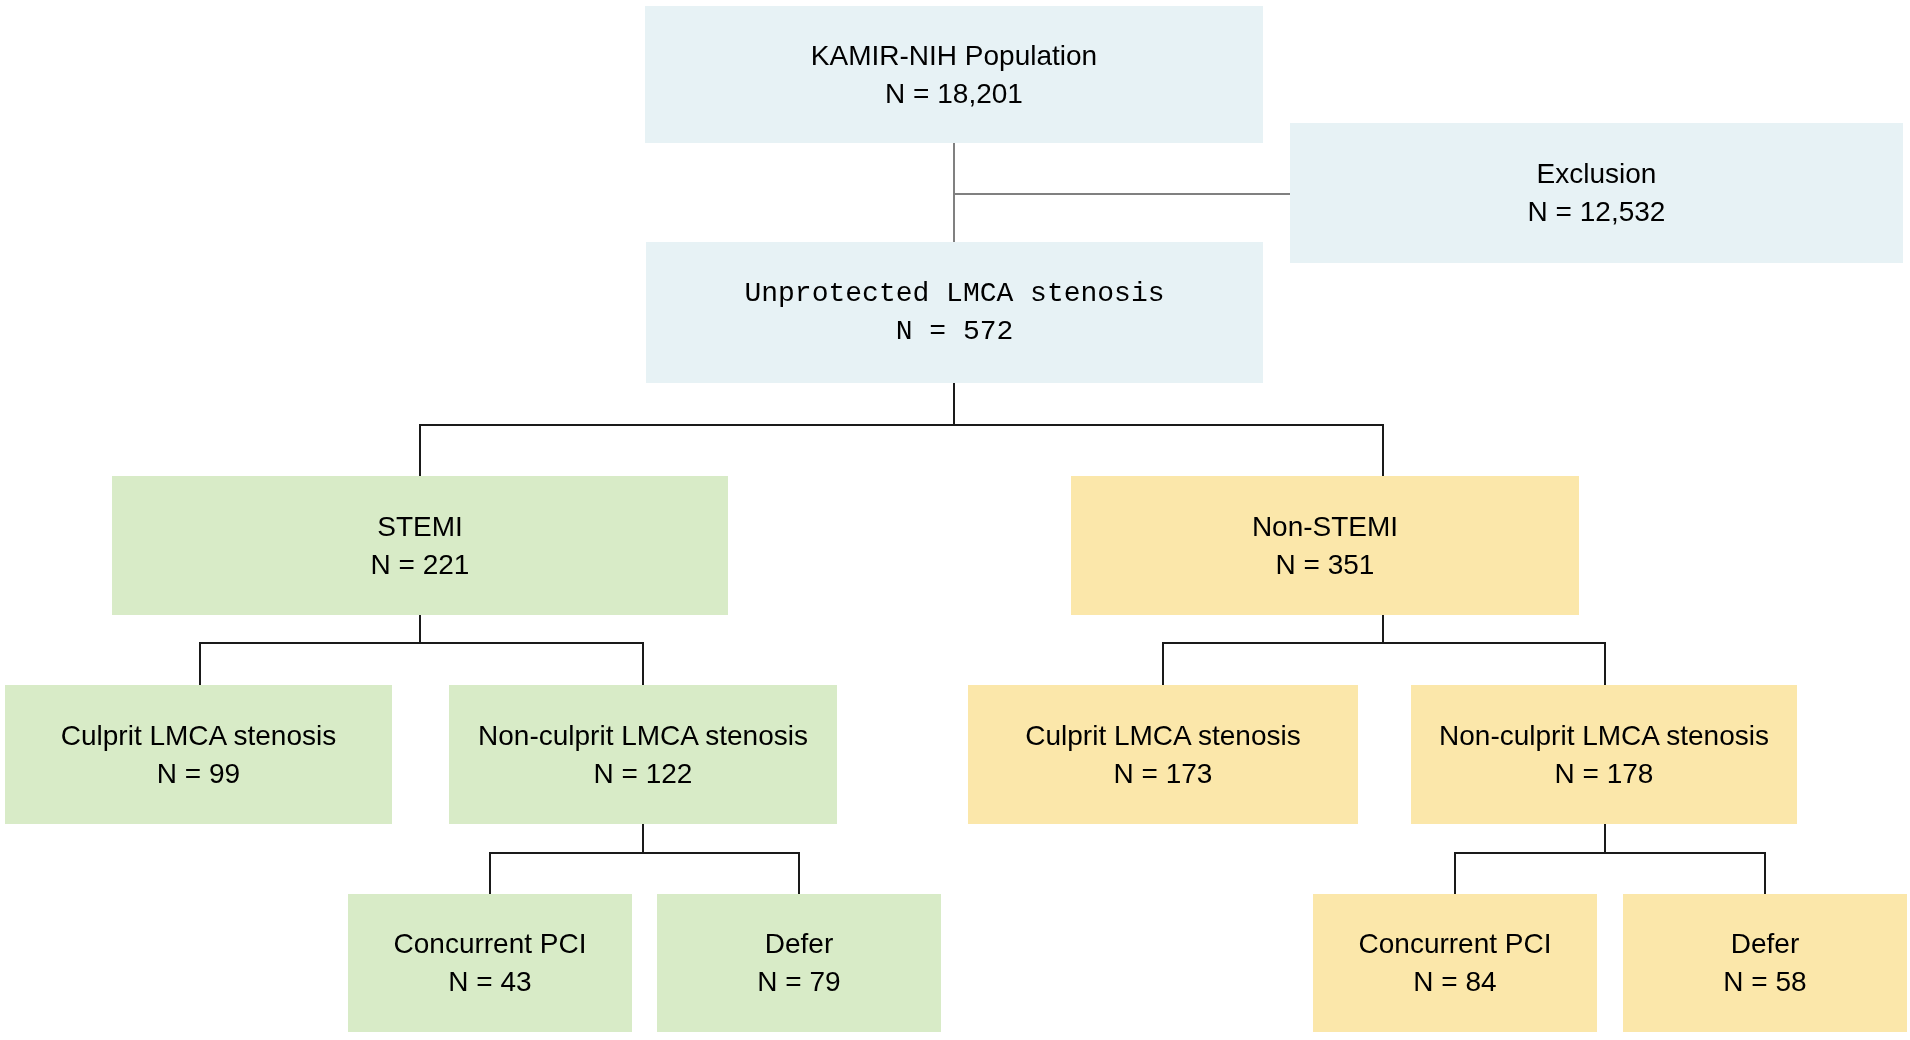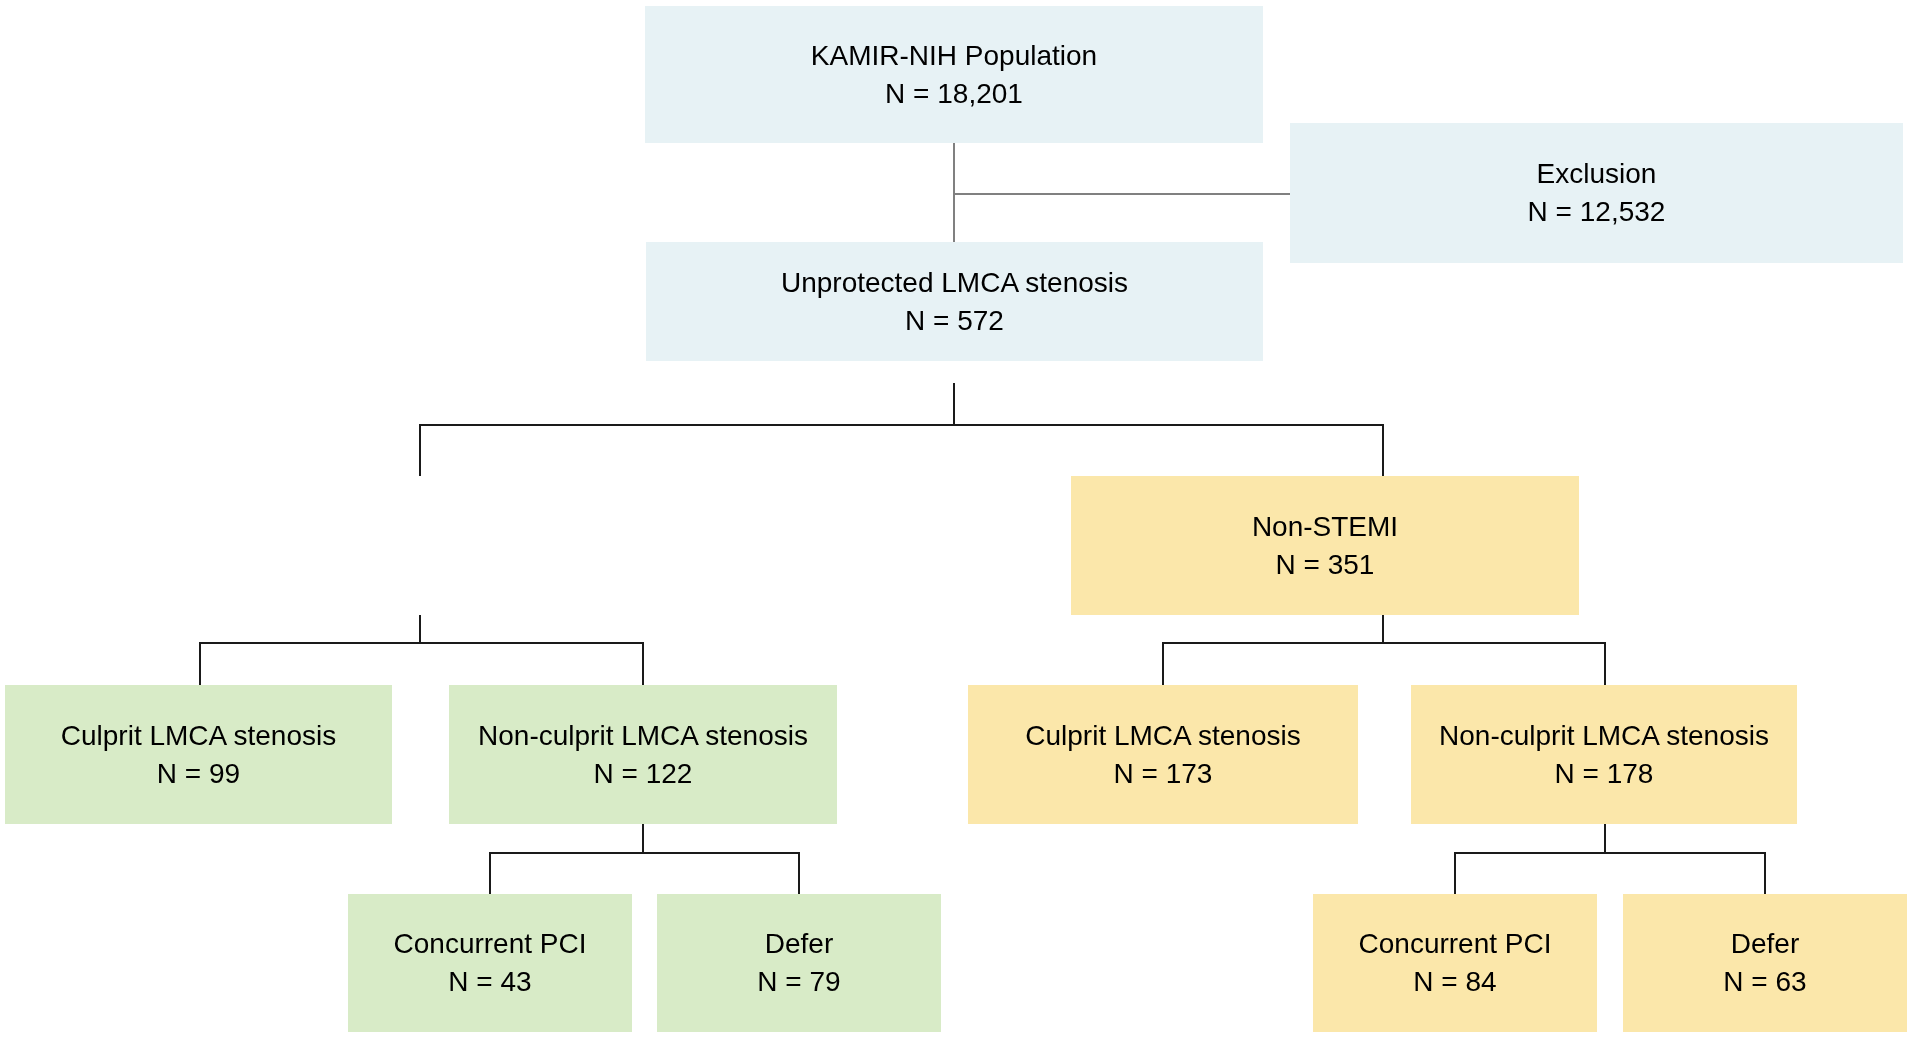--- a/index.html
+++ b/index.html
@@ -21,21 +21,21 @@
     text-align: center;
     font-size: 28px;
     line-height: 38px;
   }
   .fill-blue   { background: var(--box-blue,   #e7f2f5); }
   .fill-green  { background: var(--box-green,  #d8ebc7); }
   .fill-yellow { background: var(--box-yellow, #fbe7aa); }
 
   .b-population          { left: 645px;  top: 6px;   width: 618px; height: 137px; }
   .b-exclusion           { left: 1290px; top: 123px; width: 613px; height: 140px; }
-  .b-unprotected         { left: 646px;  top: 242px; width: 617px; height: 119px; }
+  .b-unprotected         { left: 646px;  top: 242px; width: 617px; height: 141px; font-family: Liberation Mono, monospace; }
   .b-stemi               { left: 112px;  top: 476px; width: 616px; height: 139px; }
   .b-nonstemi            { left: 1071px; top: 476px; width: 508px; height: 139px; }
   .b-culprit-stemi       { left: 5px;    top: 685px; width: 387px; height: 139px; }
   .b-nonculprit-stemi    { left: 449px;  top: 685px; width: 388px; height: 139px; }
   .b-culprit-nonstemi    { left: 968px;  top: 685px; width: 390px; height: 139px; }
   .b-nonculprit-nonstemi { left: 1411px; top: 685px; width: 386px; height: 139px; }
   .b-pci-stemi           { left: 348px;  top: 894px; width: 284px; height: 138px; }
   .b-defer-stemi         { left: 657px;  top: 894px; width: 284px; height: 138px; }
   .b-pci-nonstemi        { left: 1313px; top: 894px; width: 284px; height: 138px; }
   .b-defer-nonstemi      { left: 1623px; top: 894px; width: 284px; height: 138px; }
@@ -109,20 +109,24 @@
   <div class="box fill-blue b-exclusion">
     <div>Exclusion</div>
     <div>N = 12,532</div>
   </div>
 
   <div class="box fill-blue b-unprotected">
     <div>Unprotected LMCA stenosis</div>
     <div>N = 572</div>
   </div>
 
+  <div class="box fill-green b-stemi">
+    <div>STEMI</div>
+    <div>N = 221</div>
+  </div>
 
   <div class="box fill-yellow b-nonstemi">
     <div>Non-STEMI</div>
     <div>N = 351</div>
   </div>
 
   <div class="box fill-green b-culprit-stemi">
     <div>Culprit LMCA stenosis</div>
     <div>N = 99</div>
   </div>
@@ -152,16 +156,16 @@
     <div>N = 79</div>
   </div>
 
   <div class="box fill-yellow b-pci-nonstemi">
     <div>Concurrent PCI</div>
     <div>N = 84</div>
   </div>
 
   <div class="box fill-yellow b-defer-nonstemi">
     <div>Defer</div>
-    <div>N = 63</div>
+    <div>N = 58</div>
   </div>
 
 </div>
 
 </body></html>

